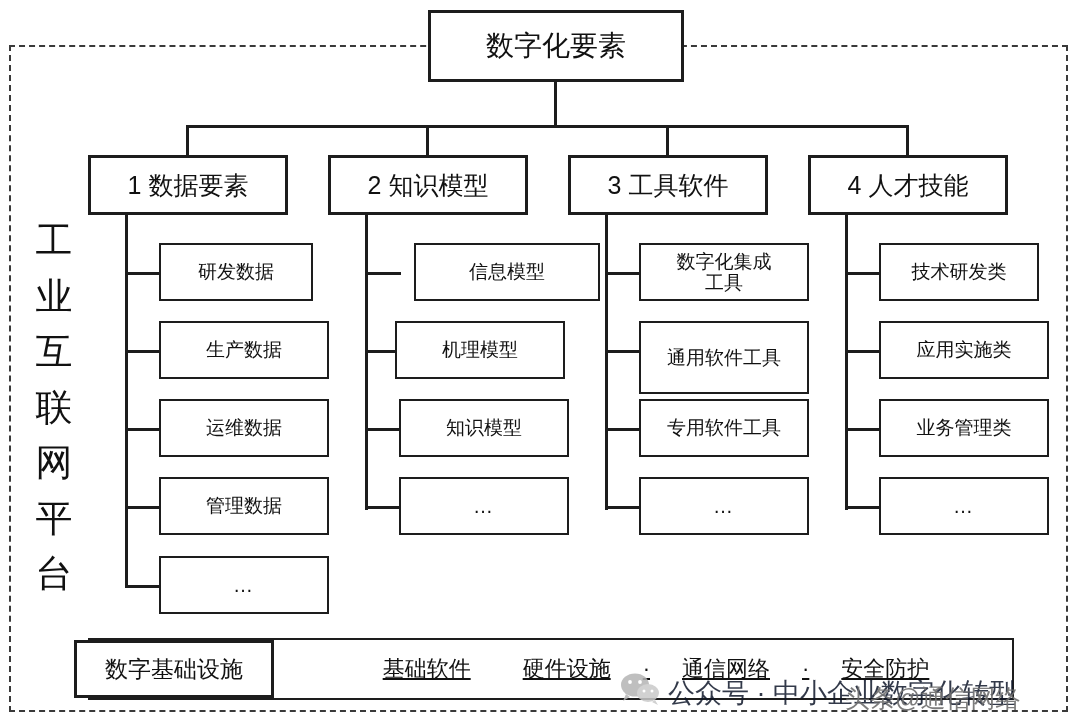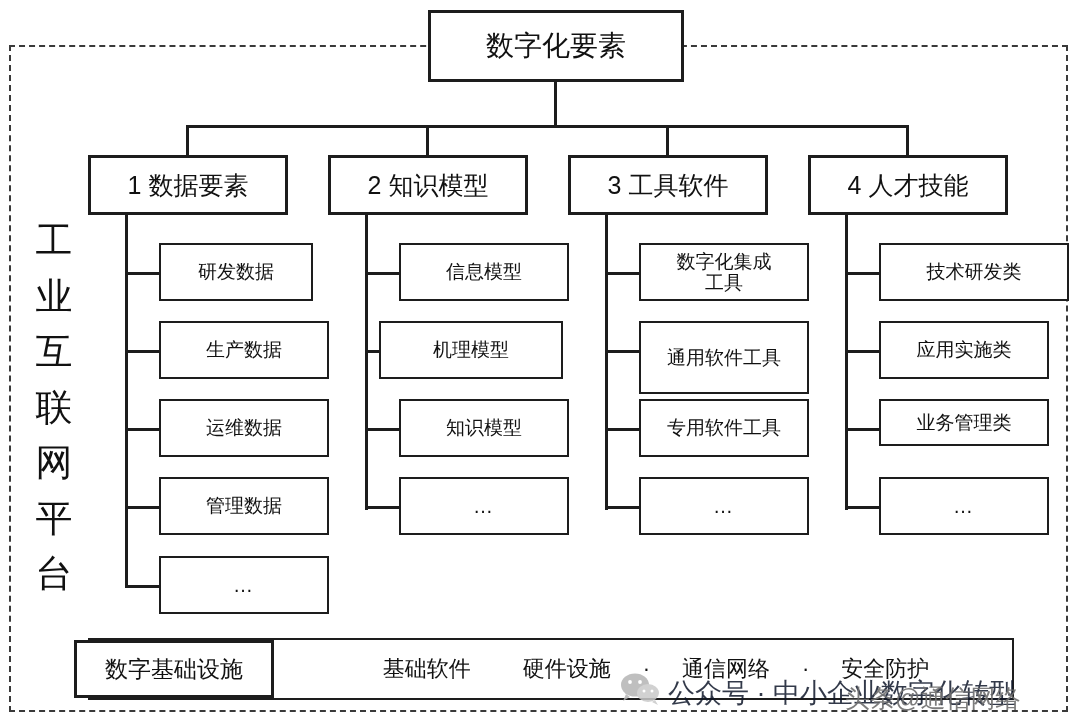--- a/index.html
+++ b/index.html
@@ -118,20 +118,21 @@
     left: 300px;
     top: 640px;
     width: 712px;
     height: 58px;
     display: flex;
     align-items: center;
     justify-content: center;
     gap: 8px;
     font-size: 22px;
     color: #111;
+    text-decoration: underline;
   }
   .infra-item { padding: 0 22px; }
   .infra-dot {
     font-size: 22px;
     line-height: 1;
     padding: 0 2px;
     color: #111;
   }
 
   
@@ -203,24 +204,24 @@
   <div class="ln ln-h" style="left:125px; top:506px; width:36px; height:2.5px;"></div>
   <div class="box leaf-box" style="left:159px; top:477px; width:170px; height:58px;">管理数据</div>
 
   <div class="ln ln-h" style="left:125px; top:585px; width:36px; height:2.5px;"></div>
   <div class="box leaf-box ellipsis" style="left:159px; top:556px; width:170px; height:58px;">…</div>
 
   <div class="box cat-box" style="left:328px; top:155px; width:200px; height:60px;">2 知识模型</div>
   <div class="ln ln-v" style="left:365px; top:215px; width:2.5px; height:295px;"></div>
 
   <div class="ln ln-h" style="left:365px; top:272px; width:36px; height:2.5px;"></div>
-  <div class="box leaf-box" style="left:399px; top:243px; width:170px; height:58px;">信息模型</div>
+  <div class="box leaf-box" style="left:414px; top:243px; width:186px; height:58px;">信息模型</div>
 
   <div class="ln ln-h" style="left:365px; top:350px; width:36px; height:2.5px;"></div>
-  <div class="box leaf-box" style="left:379px; top:321px; width:184px; height:58px;font-family:Liberation Serif, serif;">机理模型</div>
+  <div class="box leaf-box" style="left:395px; top:321px; width:170px; height:58px;font-family:Liberation Serif, serif;">机理模型</div>
 
   <div class="ln ln-h" style="left:365px; top:428px; width:36px; height:2.5px;"></div>
   <div class="box leaf-box" style="left:399px; top:399px; width:170px; height:58px;">知识模型</div>
 
   <div class="ln ln-h" style="left:365px; top:506px; width:36px; height:2.5px;"></div>
   <div class="box leaf-box ellipsis" style="left:399px; top:477px; width:170px; height:58px;">…</div>
 
   <div class="box cat-box" style="left:568px; top:155px; width:200px; height:60px;">3 工具软件</div>
   <div class="ln ln-v" style="left:605px; top:215px; width:2.5px; height:295px;"></div>
 
@@ -234,27 +235,27 @@
   <div class="ln ln-h" style="left:605px; top:428px; width:36px; height:2.5px;"></div>
   <div class="box leaf-box" style="left:639px; top:399px; width:170px; height:58px;">专用软件工具</div>
 
   <div class="ln ln-h" style="left:605px; top:506px; width:36px; height:2.5px;"></div>
   <div class="box leaf-box ellipsis" style="left:639px; top:477px; width:170px; height:58px;">…</div>
 
   <div class="box cat-box" style="left:808px; top:155px; width:200px; height:60px;">4 人才技能</div>
   <div class="ln ln-v" style="left:845px; top:215px; width:2.5px; height:295px;"></div>
 
   <div class="ln ln-h" style="left:845px; top:272px; width:36px; height:2.5px;"></div>
-  <div class="box leaf-box" style="left:879px; top:243px; width:190px; height:58px;">技术研发类</div>
+  <div class="box leaf-box" style="left:879px; top:243px; width:160px; height:58px;">技术研发类</div>
 
   <div class="ln ln-h" style="left:845px; top:350px; width:36px; height:2.5px;"></div>
   <div class="box leaf-box" style="left:879px; top:321px; width:170px; height:58px;">应用实施类</div>
 
   <div class="ln ln-h" style="left:845px; top:428px; width:36px; height:2.5px;"></div>
-  <div class="box leaf-box" style="left:879px; top:399px; width:170px; height:47px;">业务管理类</div>
+  <div class="box leaf-box" style="left:879px; top:399px; width:170px; height:58px;">业务管理类</div>
 
   <div class="ln ln-h" style="left:845px; top:506px; width:36px; height:2.5px;"></div>
   <div class="box leaf-box ellipsis" style="left:879px; top:477px; width:170px; height:58px;">…</div>
 
   <div class="infra-band"></div>
   <div class="infra-items">
     <span class="infra-item">基础软件</span>
     <span class="infra-item">硬件设施</span>
     <span class="infra-dot">·</span>
     <span class="infra-item">通信网络</span>

